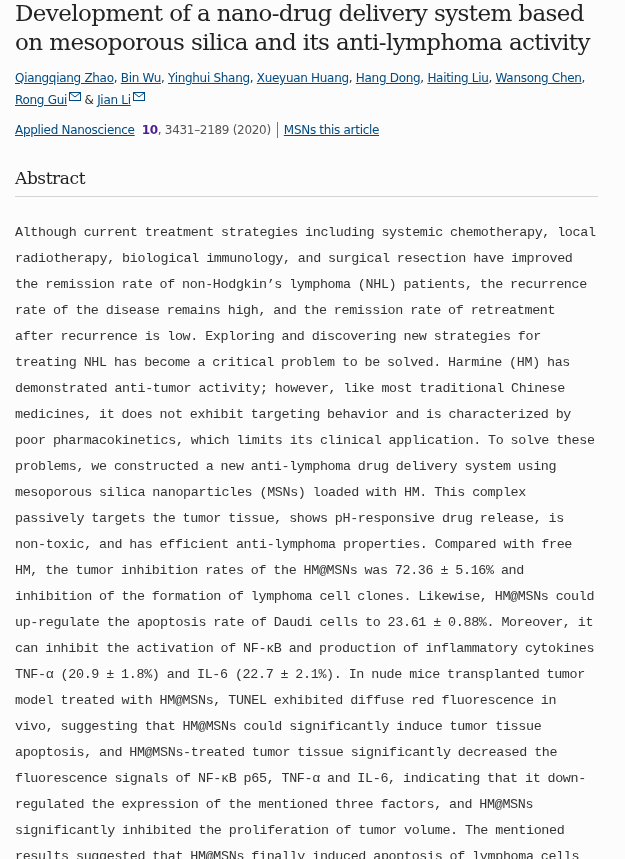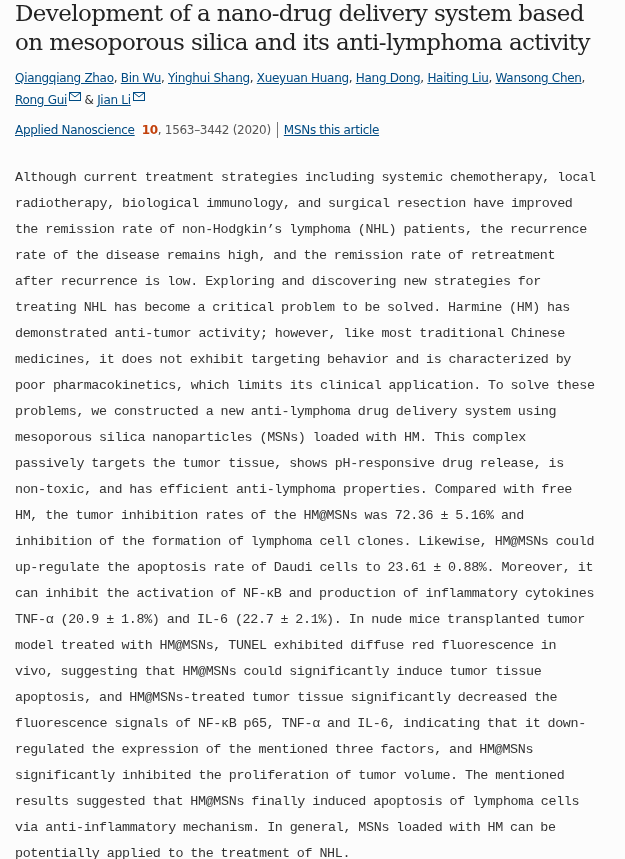--- a/index.html
+++ b/index.html
@@ -41,21 +41,21 @@
     }
     .meta {
       font-family: "DejaVu Sans", "Liberation Sans", sans-serif;
       font-size: 12px;
       line-height: 23px;
       margin-top: 9px;
       color: #555;
       letter-spacing: -0.3px;
     }
     .meta .row { white-space: nowrap; }
-    .meta b { color: #c2410c; font-weight: bold; }
+    .meta b { color: #4c1d95; font-weight: bold; }
     .journal { }
     .sep {
       display: inline-block; width: 1px; height: 16px; background: #777;
       vertical-align: -4px; margin: 0 6px 0 6px;
     }
     .abstract-heading {
       font-family: "DejaVu Serif", "Liberation Serif", serif;
       font-size: 17px;
       font-weight: normal;
       color: #222;
@@ -89,18 +89,19 @@
           <polyline points="0.5,0.5 6,5 11.5,0.5" fill="none" stroke="#004b83" stroke-width="1"></polyline>
         </svg></span><span> &amp; </span><a class="link">Jian Li</a><span class="mail-icon"><svg width="12" height="9" viewBox="0 0 12 9">
           <rect x="0.5" y="0.5" width="11" height="8" fill="none" stroke="#004b83" stroke-width="1"></rect>
           <polyline points="0.5,0.5 6,5 11.5,0.5" fill="none" stroke="#004b83" stroke-width="1"></polyline>
         </svg></span>
   </div>
 
   <div class="meta">
     <div class="row">
       <a class="link journal">Applied Nanoscience</a>&nbsp;
-      <b>10</b><span>, 1563–3442 (2020)</span><span class="sep"></span><a class="link">MSNs this article</a>
+      <b>10</b><span>, 3431–2189 (2020)</span><span class="sep"></span><a class="link">MSNs this article</a>
     </div>
   </div>
 
+  <h2 class="abstract-heading">Abstract</h2>
   <p class="abstract-text">Although current treatment strategies including systemic chemotherapy, local radiotherapy, biological immunology, and surgical resection have improved the remission rate of non-Hodgkin’s lymphoma (NHL) patients, the recurrence rate of the disease remains high, and the remission rate of retreatment after recurrence is low. Exploring and discovering new strategies for treating NHL has become a critical problem to be solved. Harmine (HM) has demonstrated anti-tumor activity; however, like most traditional Chinese medicines, it does not exhibit targeting behavior and is characterized by poor pharmacokinetics, which limits its clinical application. To solve these problems, we constructed a new anti-lymphoma drug delivery system using mesoporous silica nanoparticles (MSNs) loaded with HM. This complex passively targets the tumor tissue, shows pH-responsive drug release, is non-toxic, and has efficient anti-lymphoma properties. Compared with free HM, the tumor inhibition rates of the HM@MSNs was 72.36 ± 5.16% and inhibition of the formation of lymphoma cell clones. Likewise, HM@MSNs could up-regulate the apoptosis rate of Daudi cells to 23.61 ± 0.88%. Moreover, it can inhibit the activation of NF-κB and production of inflammatory cytokines TNF-α (20.9 ± 1.8%) and IL-6 (22.7 ± 2.1%). In nude mice transplanted tumor model treated with HM@MSNs, TUNEL exhibited diffuse red fluorescence in vivo, suggesting that HM@MSNs could significantly induce tumor tissue apoptosis, and HM@MSNs-treated tumor tissue significantly decreased the fluorescence signals of NF-κB p65, TNF-α and IL-6, indicating that it down-regulated the expression of the mentioned three factors, and HM@MSNs significantly inhibited the proliferation of tumor volume. The mentioned results suggested that HM@MSNs finally induced apoptosis of lymphoma cells via anti-inflammatory mechanism. In general, MSNs loaded with HM can be potentially applied to the treatment of NHL.</p>
 </div>
 
 </body></html>

